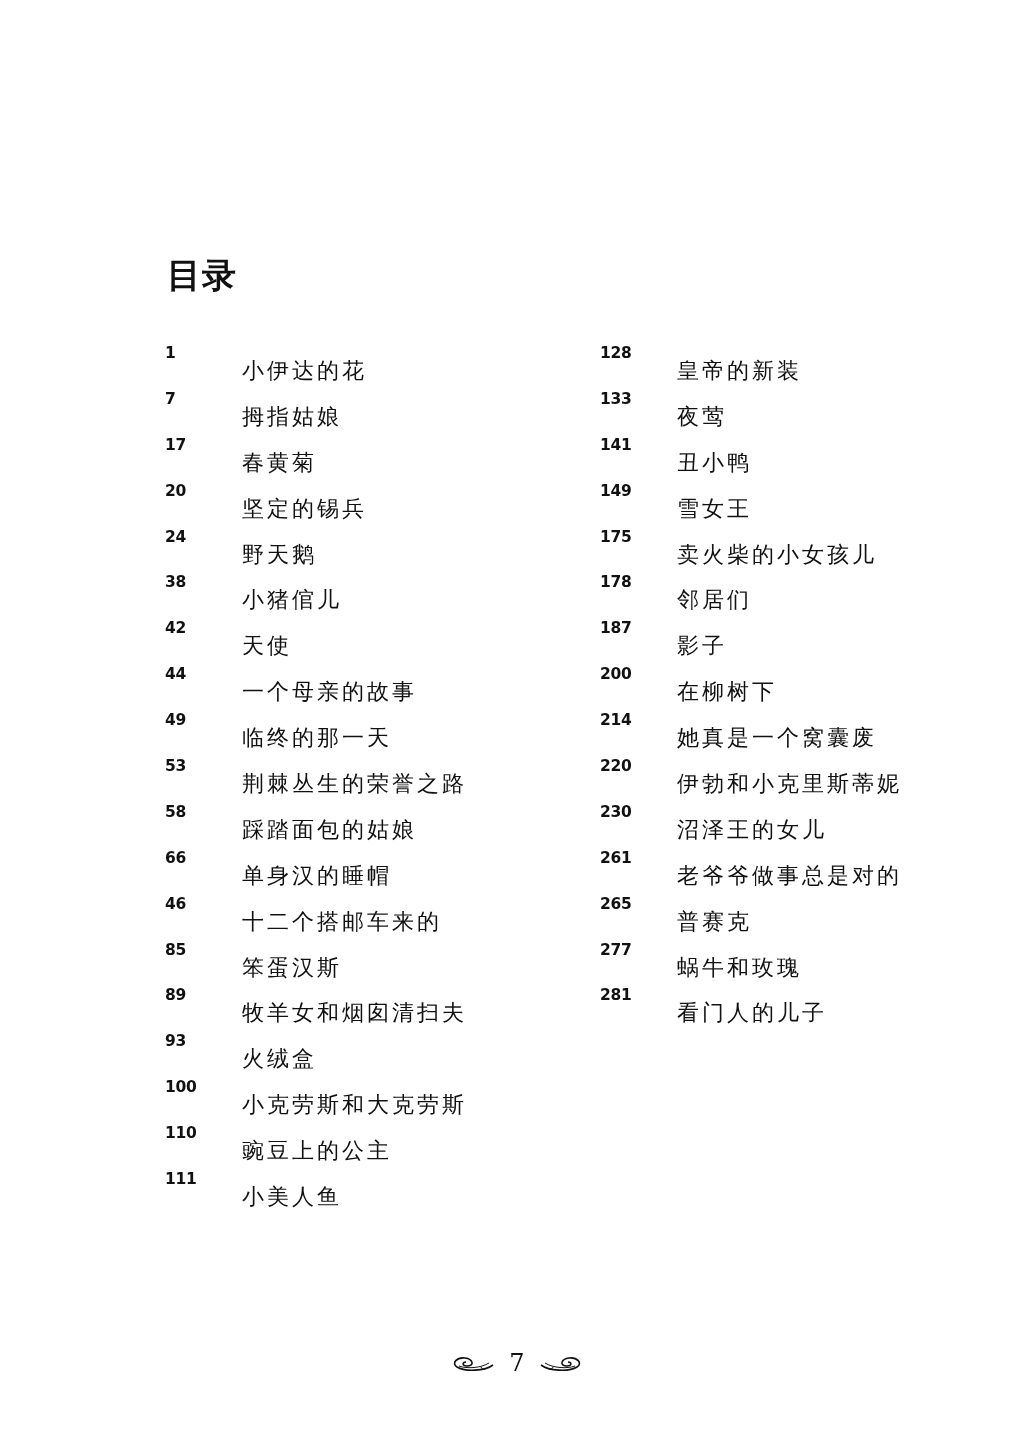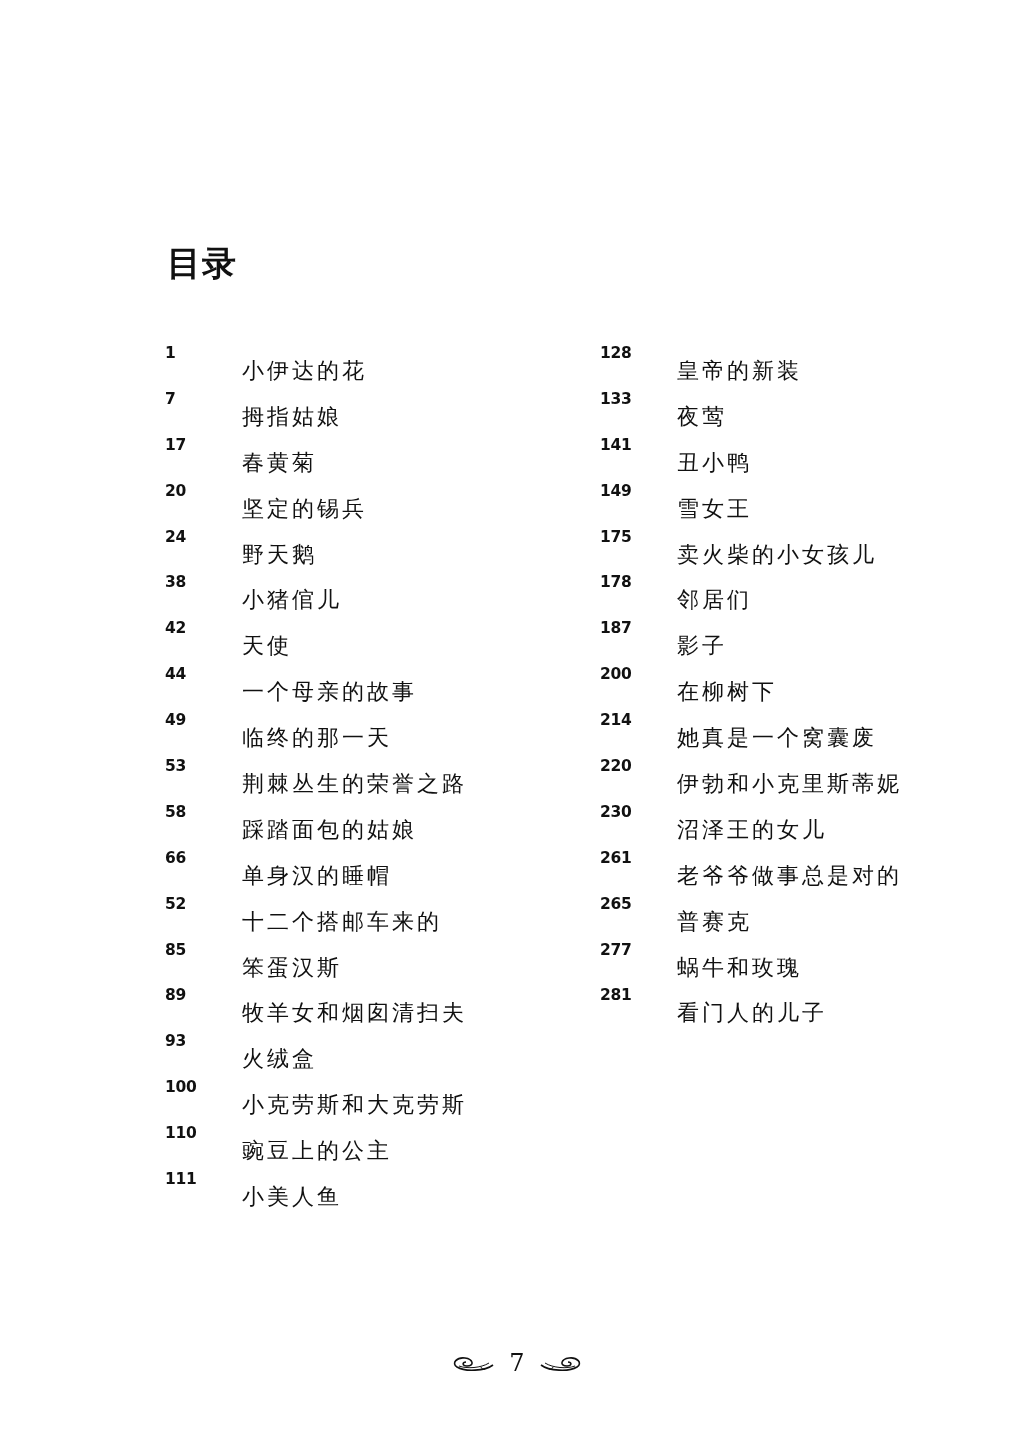--- a/index.html
+++ b/index.html
@@ -2,21 +2,21 @@
 <html><head>
   <meta charset="utf-8">
   <style>
     html, body { margin: 0; padding: 0; background: #ffffff; }
     body {
       width: 1034px; height: 1453px; position: relative; overflow: hidden;
       color: #111111;
       font-family: "DejaVu Serif", "Liberation Serif", serif;
     }
     .page-title {
-      position: absolute; left: 167px; top: 218px;
+      position: absolute; left: 167px; top: 230px;
       font-size: 34px; font-weight: bold; letter-spacing: 1px;
       font-family: "DejaVu Sans", "Liberation Sans", sans-serif;
       line-height: 44px;
     }
     .toc-col {
       position: absolute; top: 328px; width: 380px;
     }
     .toc-col.left { left: 165px; }
     .toc-col.right { left: 600px; }
     .toc-row {
@@ -90,21 +90,21 @@
     </div>
     <div class="toc-row">
       <span class="toc-page">58</span>
       <span class="toc-title">踩踏面包的姑娘</span>
     </div>
     <div class="toc-row">
       <span class="toc-page">66</span>
       <span class="toc-title">单身汉的睡帽</span>
     </div>
     <div class="toc-row">
-      <span class="toc-page">52</span>
+      <span class="toc-page">46</span>
       <span class="toc-title">十二个搭邮车来的</span>
     </div>
     <div class="toc-row">
       <span class="toc-page">85</span>
       <span class="toc-title">笨蛋汉斯</span>
     </div>
     <div class="toc-row">
       <span class="toc-page">89</span>
       <span class="toc-title">牧羊女和烟囱清扫夫</span>
     </div>

